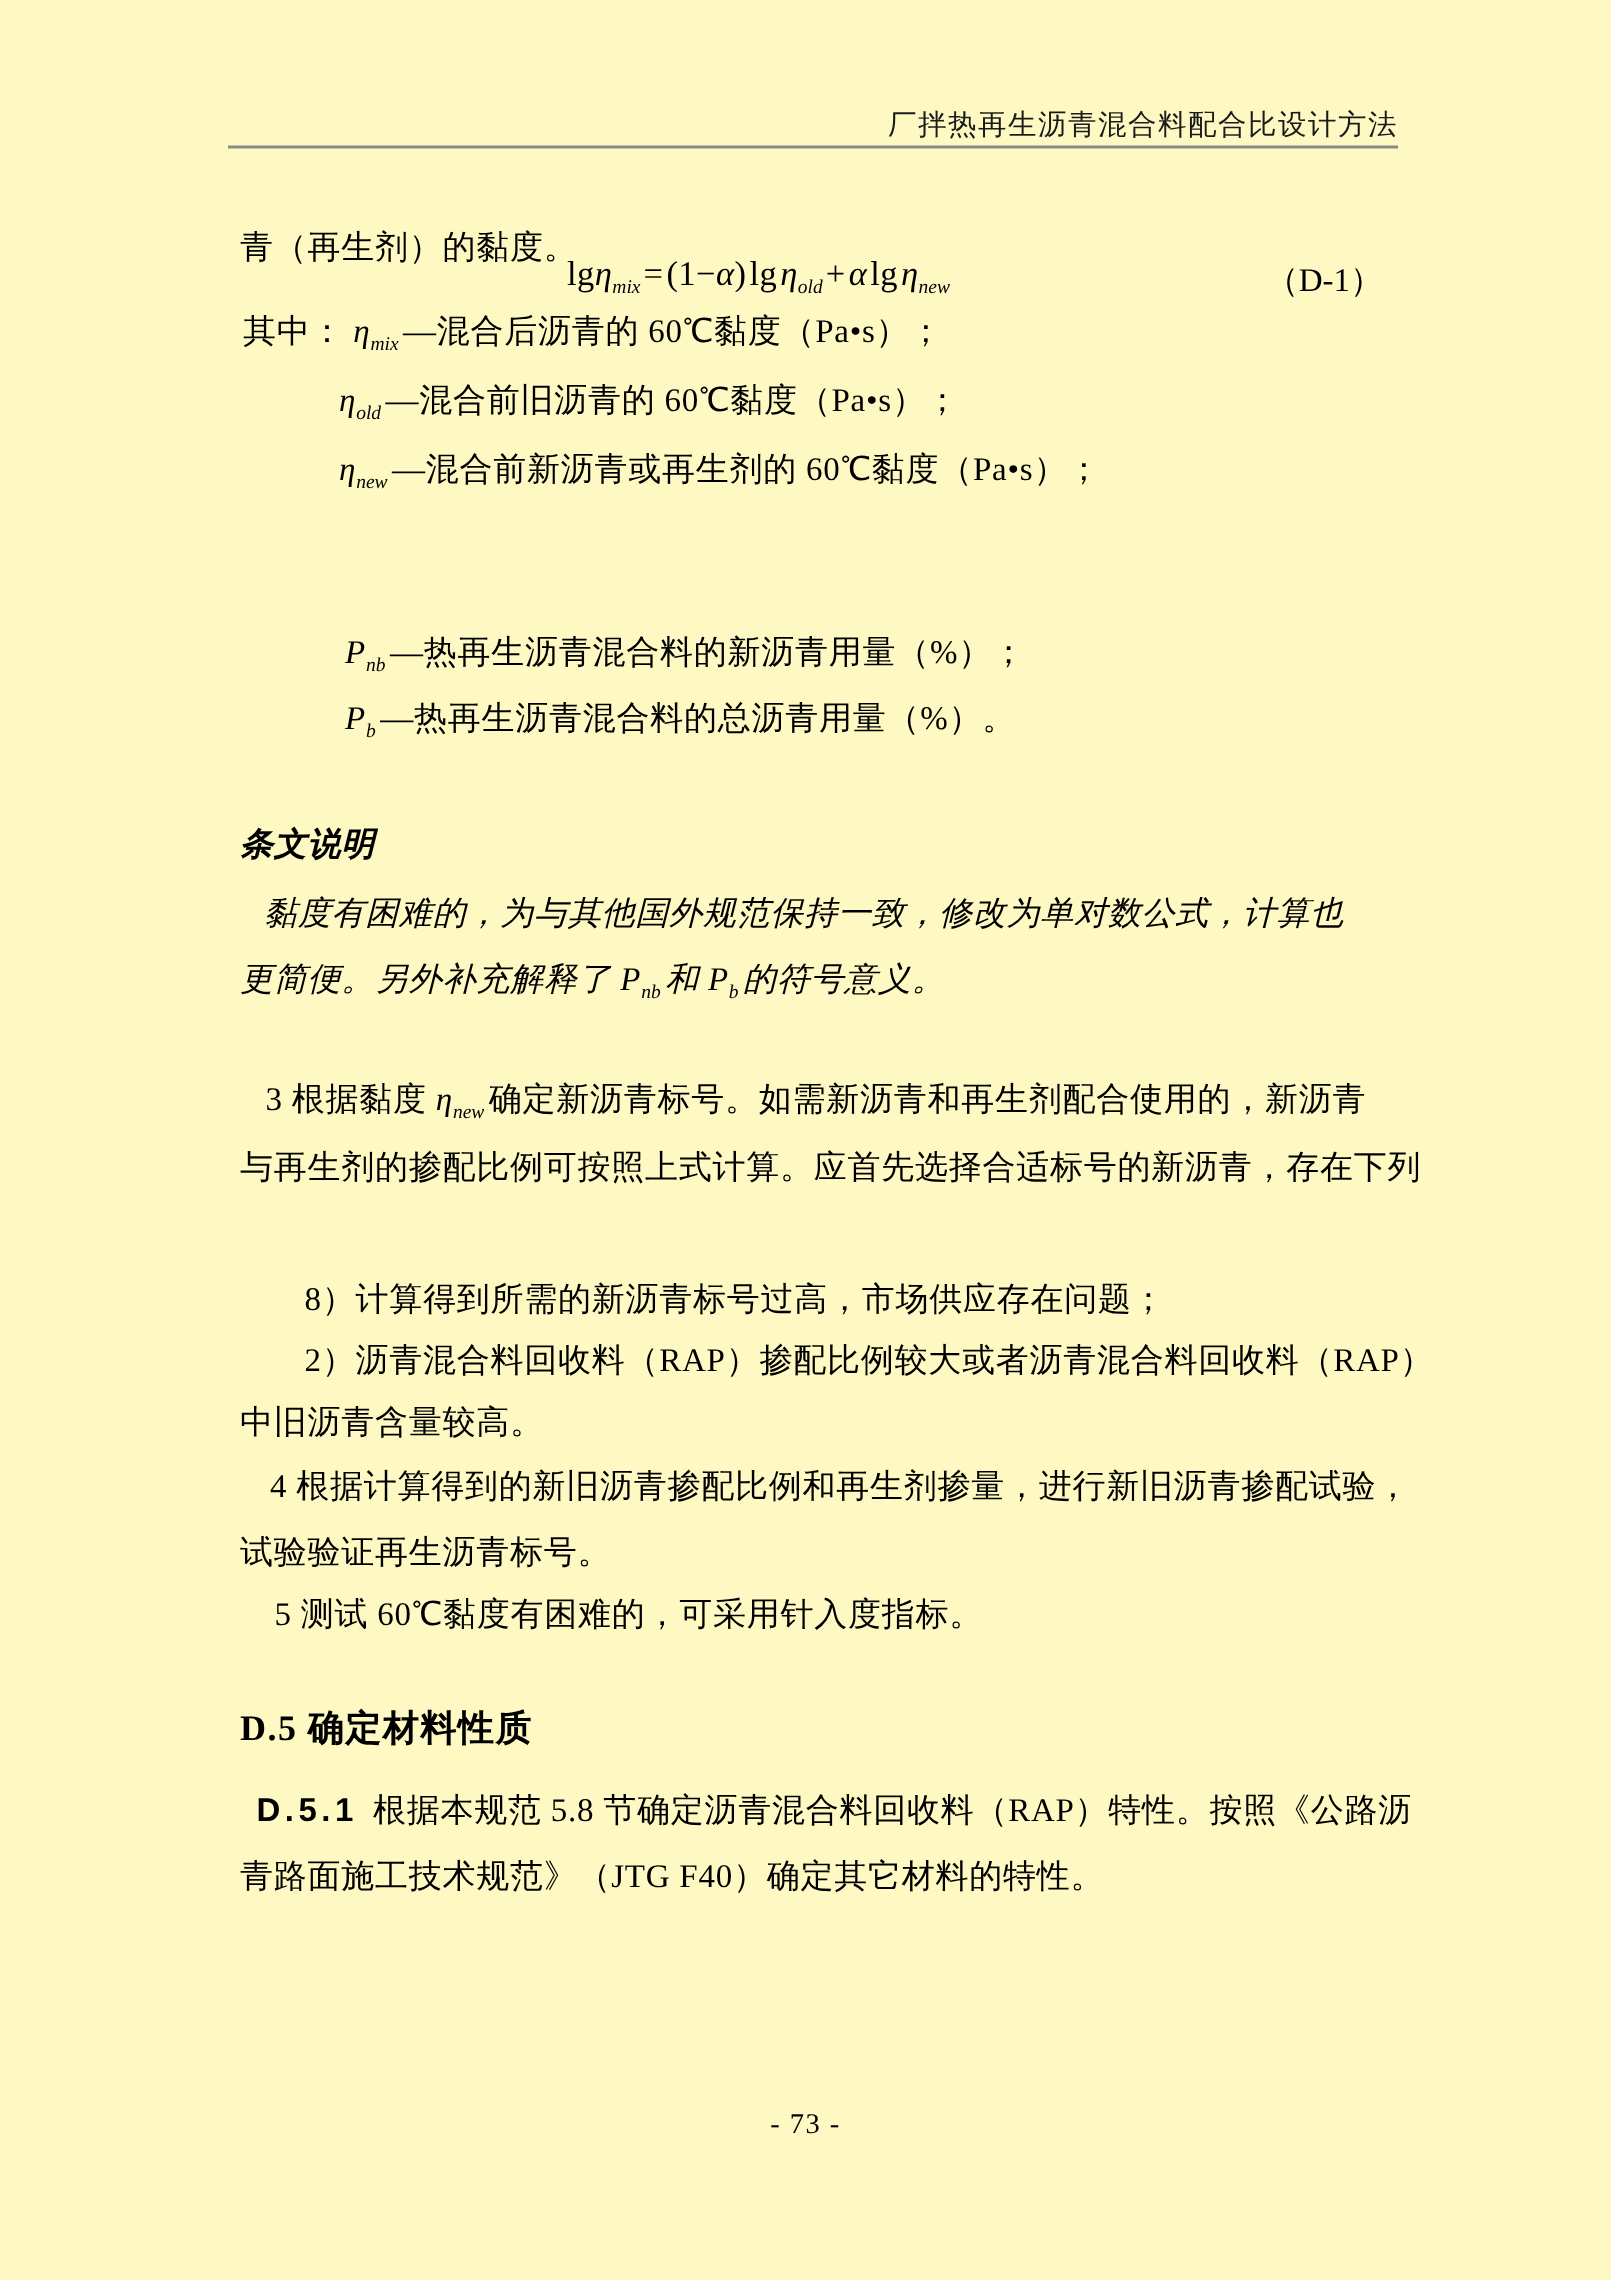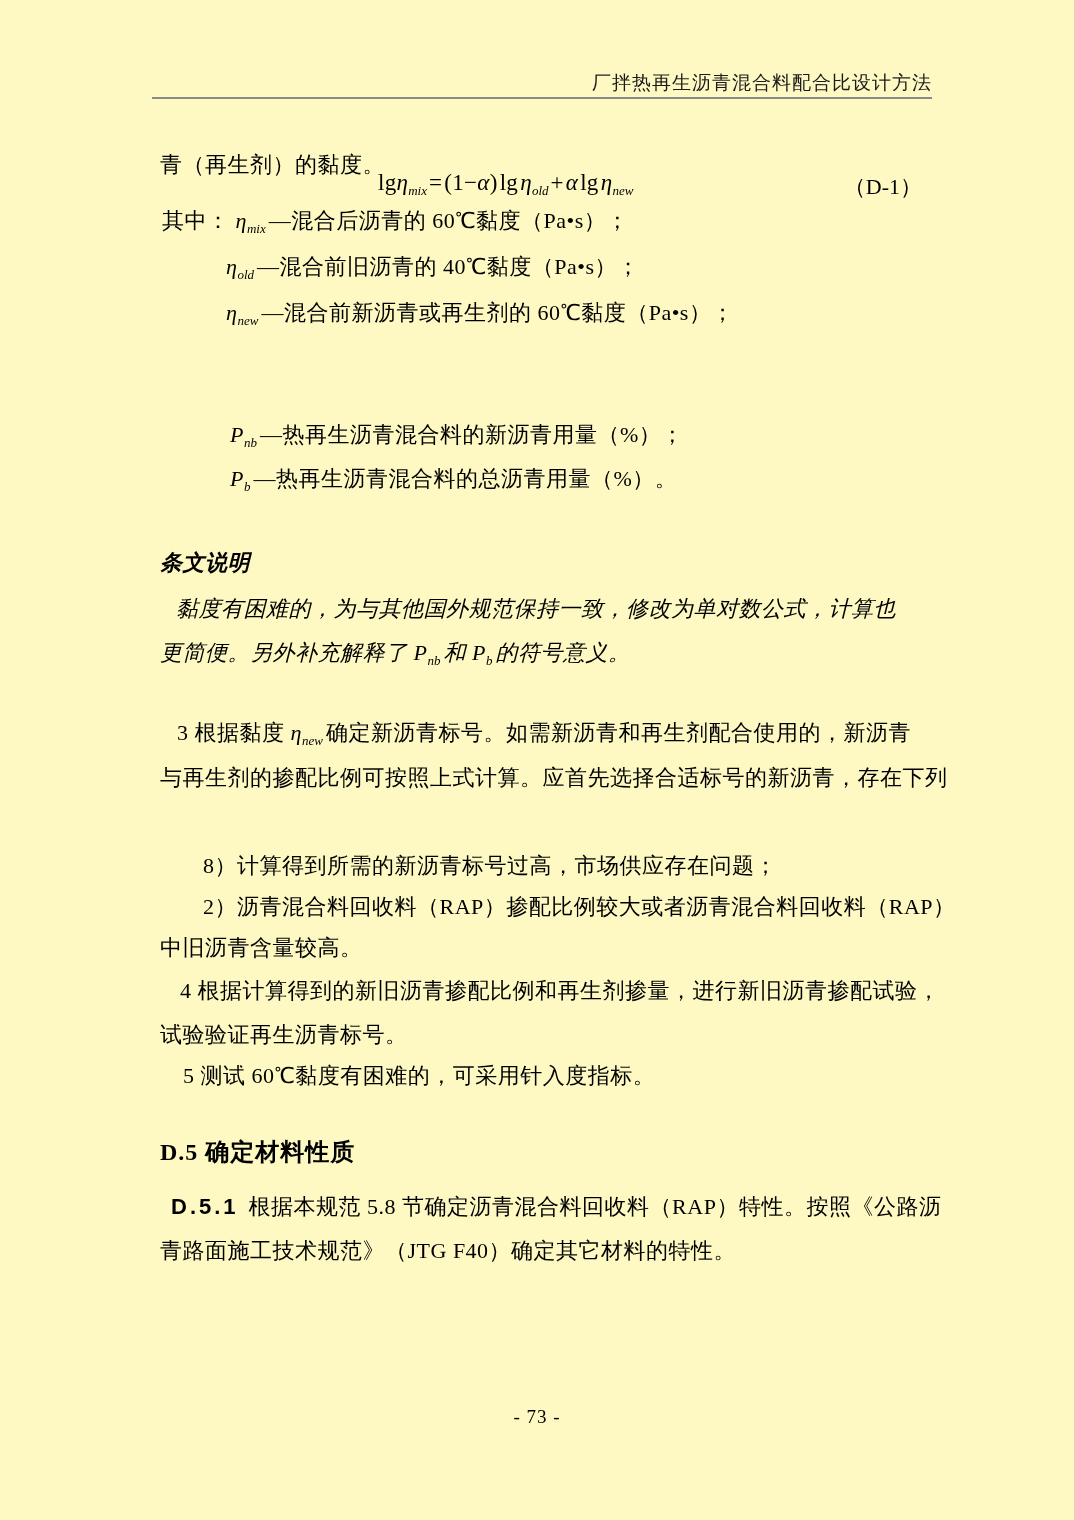--- a/index.html
+++ b/index.html
@@ -76,21 +76,21 @@
     </span>
     <span class="eq-label">（D-1）</span>
   </div>
 
   <div class="abs line" style="top:206px; left:162px;">
     <span>其中：</span>
     <span class="sym"><span class="it">η</span><sub class="msub">mix</sub></span><span>—混合后沥青的 60℃黏度（Pa•s）；</span>
   </div>
 
   <div class="abs line" style="top:252px; left:226px;">
-    <span class="sym"><span class="it">η</span><sub class="msub">old</sub></span><span>—混合前旧沥青的 40℃黏度（Pa•s）；</span>
+    <span class="sym"><span class="it">η</span><sub class="msub">old</sub></span><span>—混合前旧沥青的 60℃黏度（Pa•s）；</span>
   </div>
 
   <div class="abs line" style="top:298px; left:226px;">
     <span class="sym"><span class="it">η</span><sub class="msub">new</sub></span><span>—混合前新沥青或再生剂的 60℃黏度（Pa•s）；</span>
   </div>
 
 
   <div class="abs line" style="top:420px; left:230px;">
     <span class="sym"><span class="it">P</span><sub class="msub">nb</sub></span><span>—热再生沥青混合料的新沥青用量（%）；</span>
   </div>

